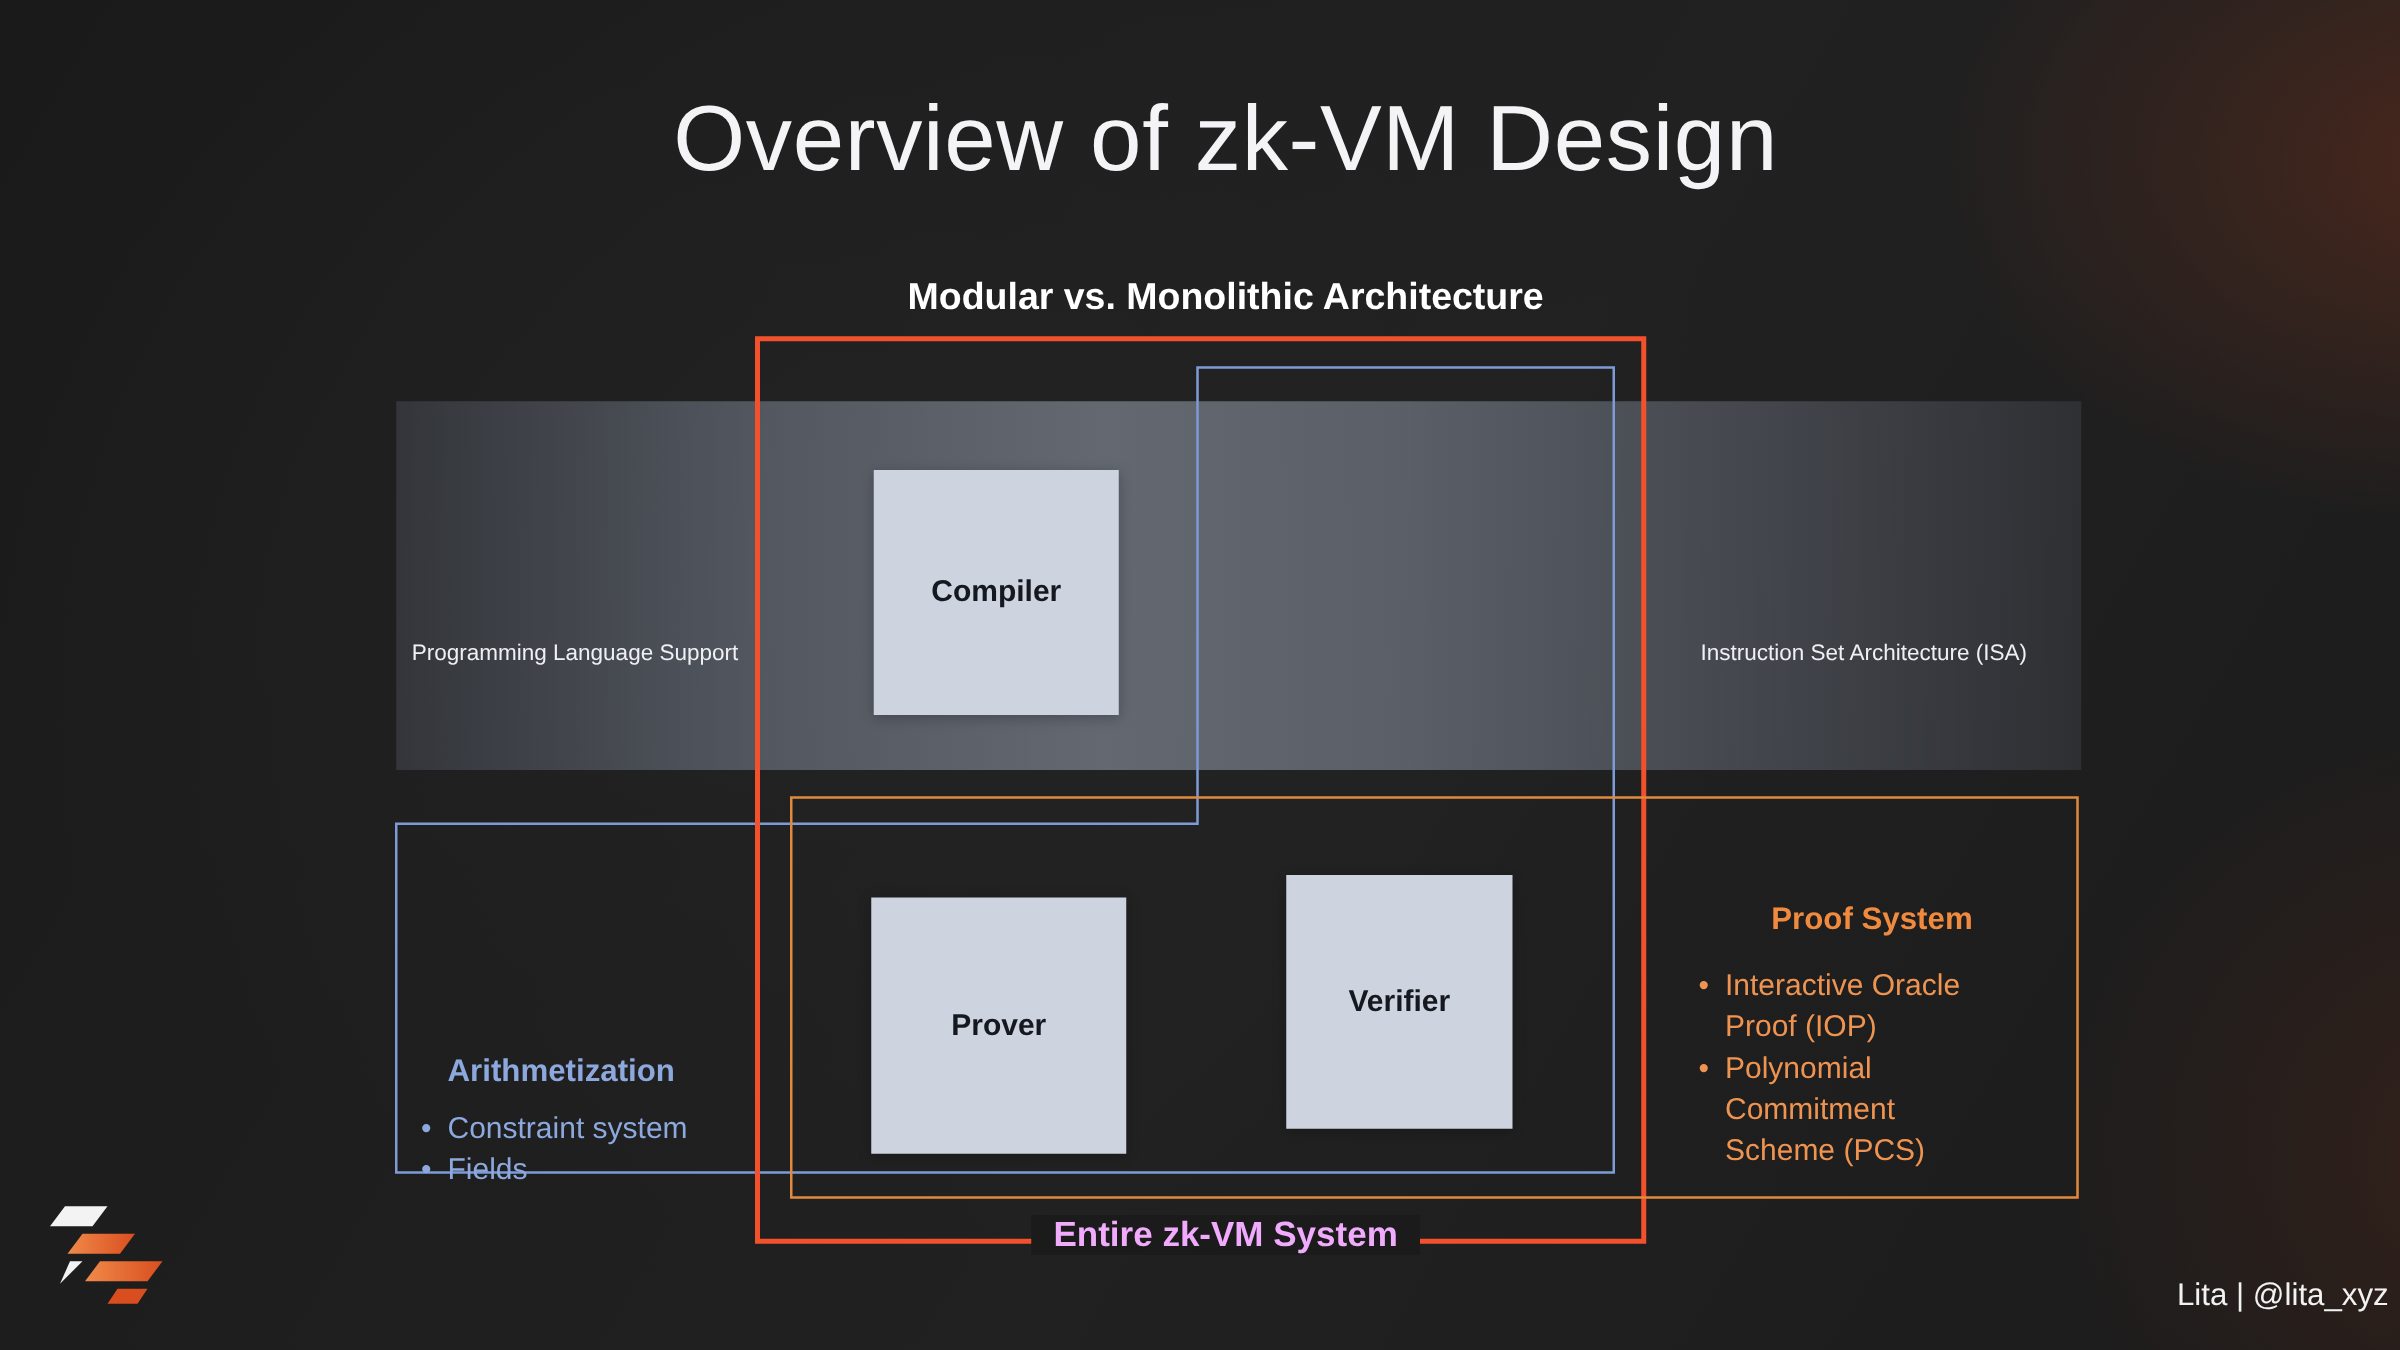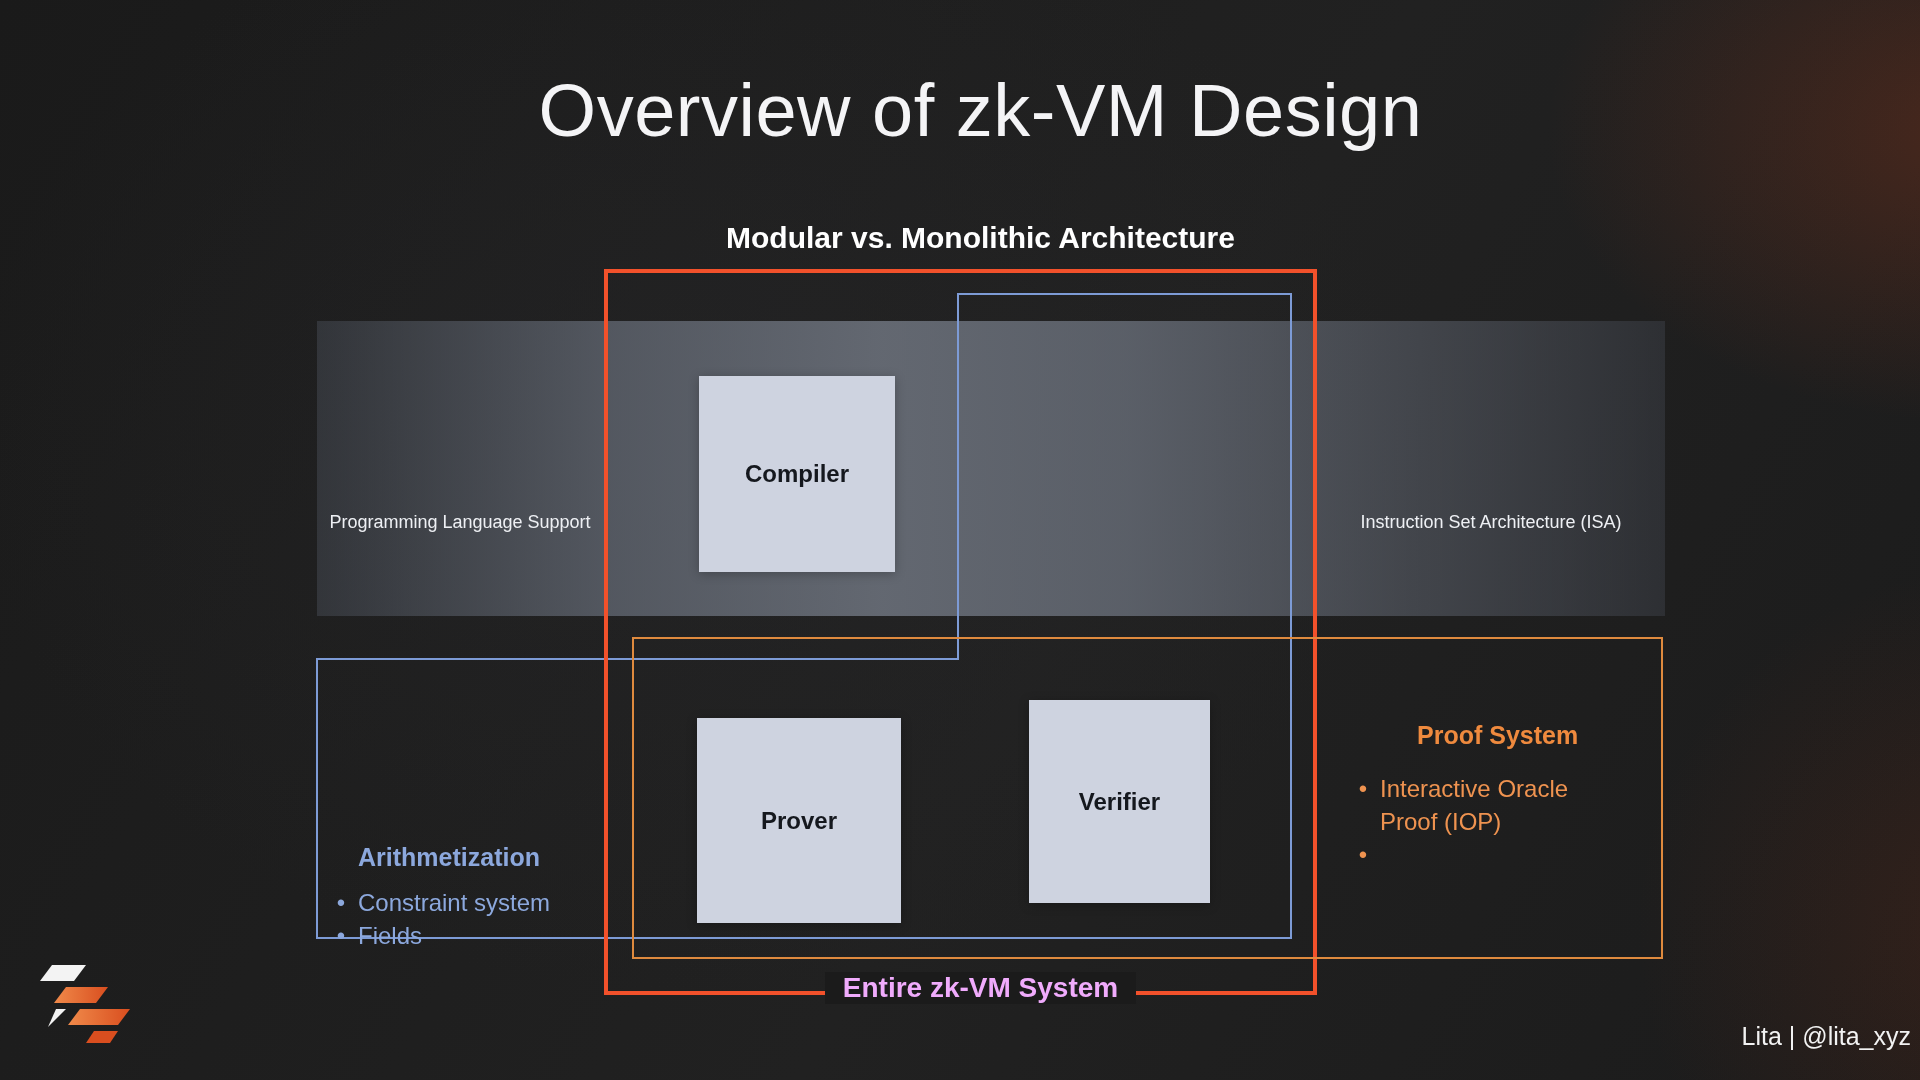--- a/index.html
+++ b/index.html
@@ -197,20 +197,21 @@
 
   <div class="group-notes proof">
     <h3>Proof System</h3>
     <ul class="bullet-list">
       <li>
         <span class="dot">•</span>
         <span class="li-text">Interactive Oracle Proof (IOP)</span>
       </li>
       <li>
         <span class="dot">•</span>
+        <span class="li-text">Polynomial Commitment Scheme (PCS)</span>
       </li>
     </ul>
   </div>
 
   <div class="entire-label">
     <span>Entire zk-VM System</span>
   </div>
 
   <svg class="logo" width="92" height="88" viewBox="0 0 92 88">
     <defs>

